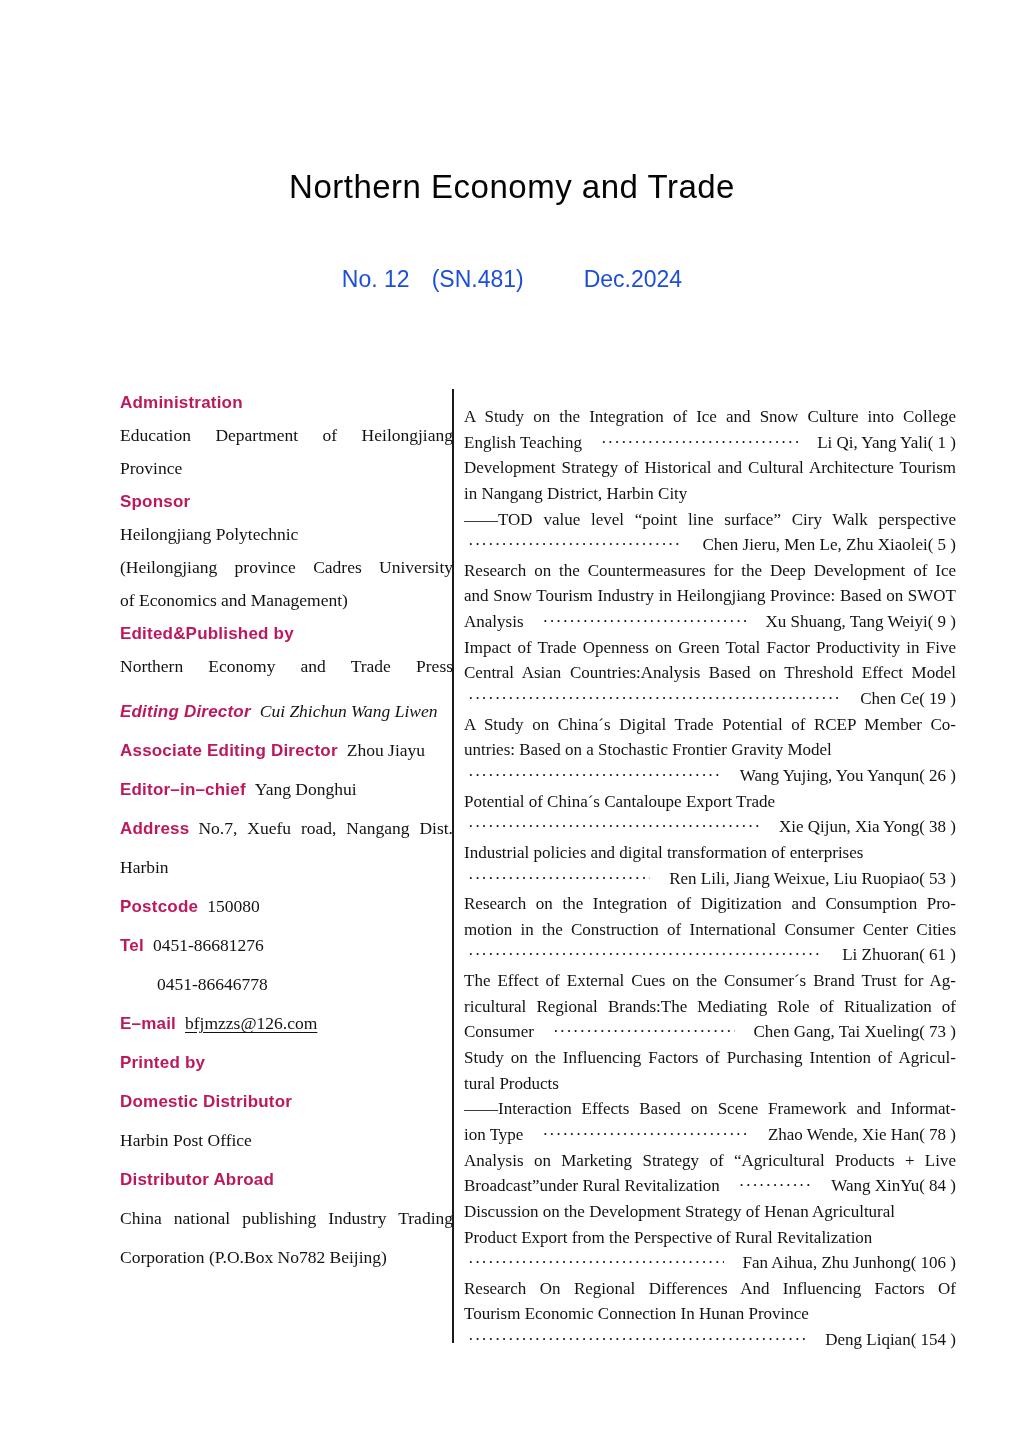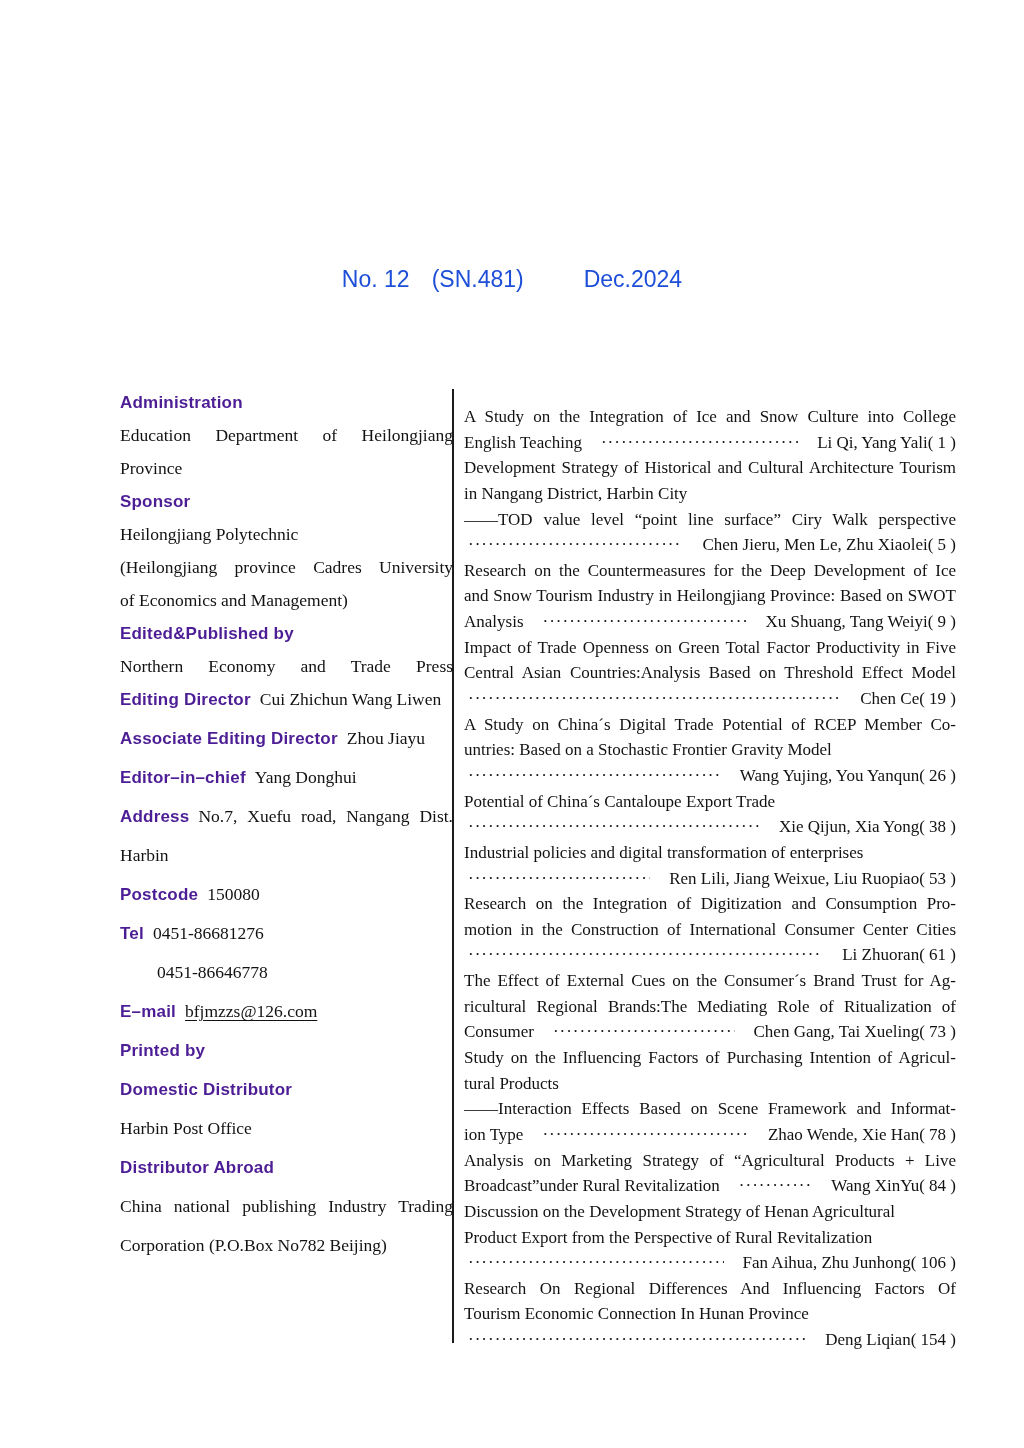--- a/index.html
+++ b/index.html
@@ -31,27 +31,27 @@
     width: 2px; height: 954px; background: #1b1b1b;
   }
 
   
   .masthead {
     position: absolute; left: 120px; top: 386px; width: 333px;
     font-size: 17.5px;
   }
   .m-row { line-height: 33px; min-height: 33px; }
   .m-row.g1 { margin-top: 6px; }
-  .m-row.g2 { margin-top: 0; }
+  .m-row.g2 { margin-top: 12px; font-style: italic; }
   .m-row.j { text-align: justify; text-align-last: justify; }
   .m-row.pad { padding-left: 37px; }
   .m-lbl {
     font-family: "Liberation Sans", sans-serif;
     font-weight: 700; font-size: 17px; letter-spacing: 0.2px;
-    margin-right: 9px; color: #4c1d95;
+    margin-right: 9px; color: #be185d;
   }
   .m-val.u { text-decoration: underline; text-underline-offset: 3px; }
 
   
   .toc {
     position: absolute; left: 464px; top: 404px; width: 492px;
     font-size: 17px;
   }
   .toc-line {
     line-height: 25.65px; height: 25.65px;
@@ -65,20 +65,21 @@
     margin: 0 9px 0 9px; letter-spacing: 1px;
   }
   .dl-dots.lead { margin-left: 4px; }
   .dl-tail { white-space: nowrap; }
 </style>
 </head>
 <body>
 
 <div class="page">
 
+  <div class="journal-title">Northern Economy and Trade</div>
 
   <div class="issue-line">
     <span class="issue-no">No. 12</span>
     <span class="issue-serial">(SN.481)</span>
     <span class="issue-date">Dec.2024</span>
   </div>
 
   <div class="divider"></div>
 
   <div class="masthead">

